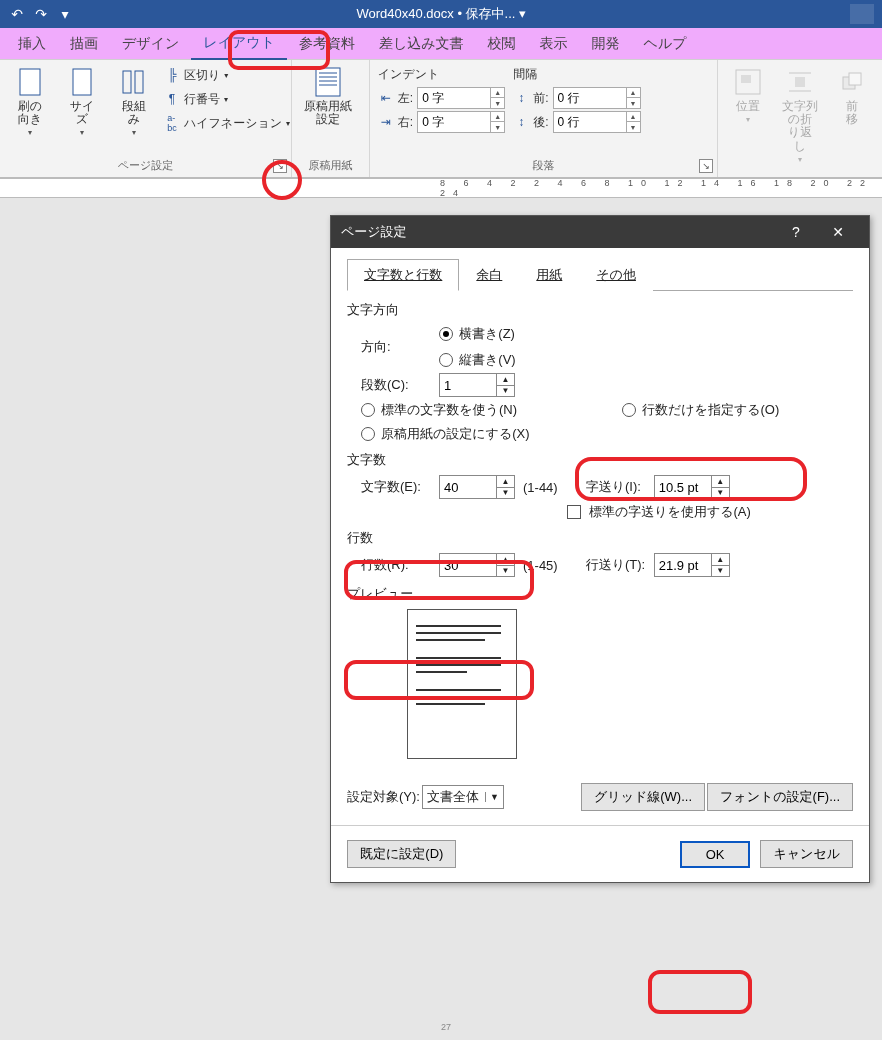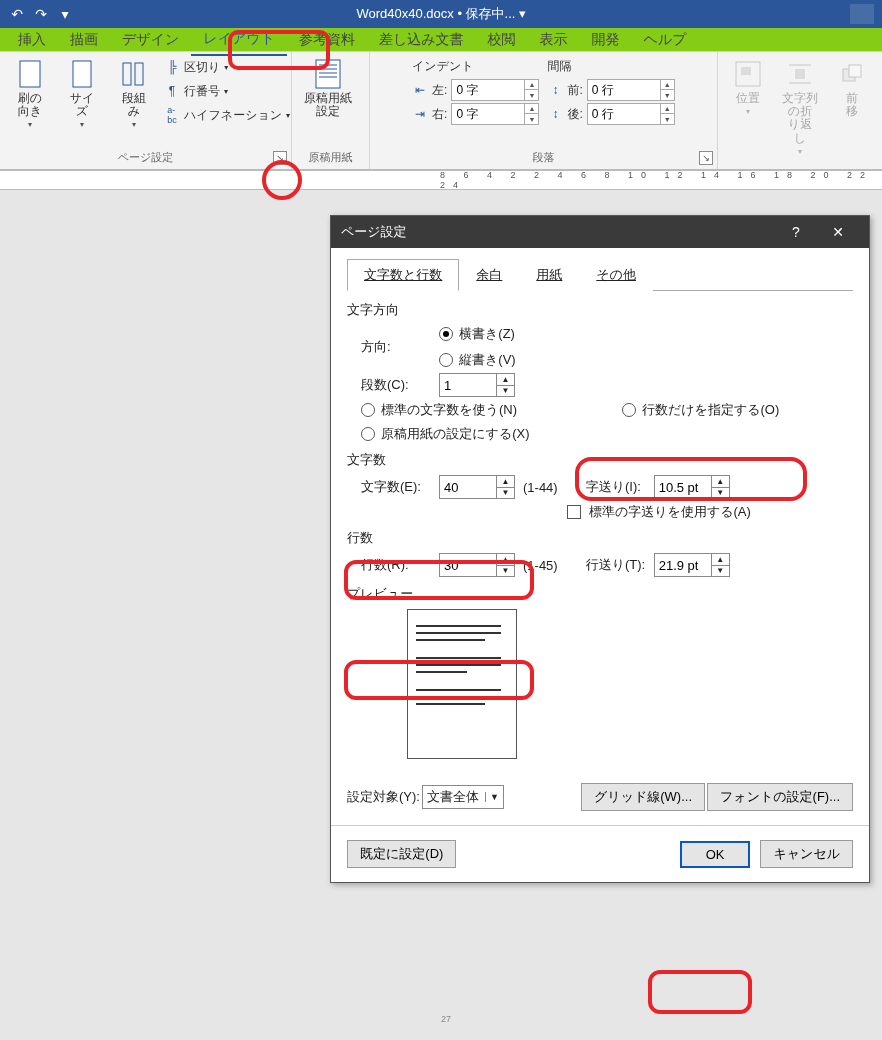--- a/index.html
+++ b/index.html
@@ -6,21 +6,21 @@
     body { background: #e6e6e6; width: 882px; height: 1040px; position: relative; overflow: hidden; }
 
     
     .titlebar { height: 28px; background: #2b579a; display: flex; align-items: center; padding: 0 8px; color: #fff; font-size: 13px; }
     .titlebar .qat { display: flex; gap: 6px; align-items: center; margin-right: auto;}
     .titlebar .qat .ico { width:18px;height:18px; display:flex;align-items:center;justify-content:center; color:#fff; font-size:14px;}
     .titlebar .doc-title { position:absolute; left:0; right:0; text-align:center; pointer-events:none;}
     .titlebar .right-sq { width:24px; height:20px; background:#fff2; margin-left:auto;}
     
     
-    .ribbon-tabs { height: 24px; background: #84cc16; display: flex; align-items: center; gap: 0; padding: 0 6px; border-bottom:1px solid #d0d0d0;}
+    .ribbon-tabs { height: 32px; background: #f0abfc; display: flex; align-items: center; gap: 0; padding: 0 6px; border-bottom:1px solid #d0d0d0;}
     .ribbon-tabs .tab { padding: 6px 12px; font-size: 14px; color: #444; cursor: pointer; }
     .ribbon-tabs .tab.active { color:#2b579a; border-bottom:2px solid #2b579a;}
     
     
     .ribbon { height: 118px; background:#f3f3f3; display:flex; border-bottom:1px solid #bbb;}
     .group { border-right:1px solid #d6d6d6; padding:4px 8px 2px; display:flex; flex-direction:column; position:relative; }
     .group-body { display:flex; gap:8px; flex:1; align-items:flex-start;}
     .group-title { font-size:11px; color:#666; text-align:center; margin-top:auto; padding-bottom:2px; display:flex; justify-content:center; align-items:center; gap:4px;}
     .launcher { width:14px;height:14px; border:1px solid #8a8a8a; display:inline-flex;align-items:center;justify-content:center;font-size:9px;color:#555; position:absolute; right:4px; bottom:4px; background:#fff;}
     
@@ -187,21 +187,21 @@
             </svg>
           </span>
         <span class="lbl" style="white-space:pre-line">原稿用紙
 設定</span>
       </div>
     </div>
     <div class="group-title">原稿用紙</div>
   </div>
 
   <div class="group" style="width:360px">
-    <div class="group-body" style="padding-top:2px;justify-content:center;">
+    <div class="group-body" style="padding-top:2px;">
       <div class="col">
         <div class="indent-label">インデント</div>
         <div class="small-row">
           <span class="ico">⇤</span>
           <span>左:</span>
           <div class="spin-input">
               <input value="0 字" style="">
               <div class="spinbtns">
                 <span>▲</span>
                 <span>▼</span>

